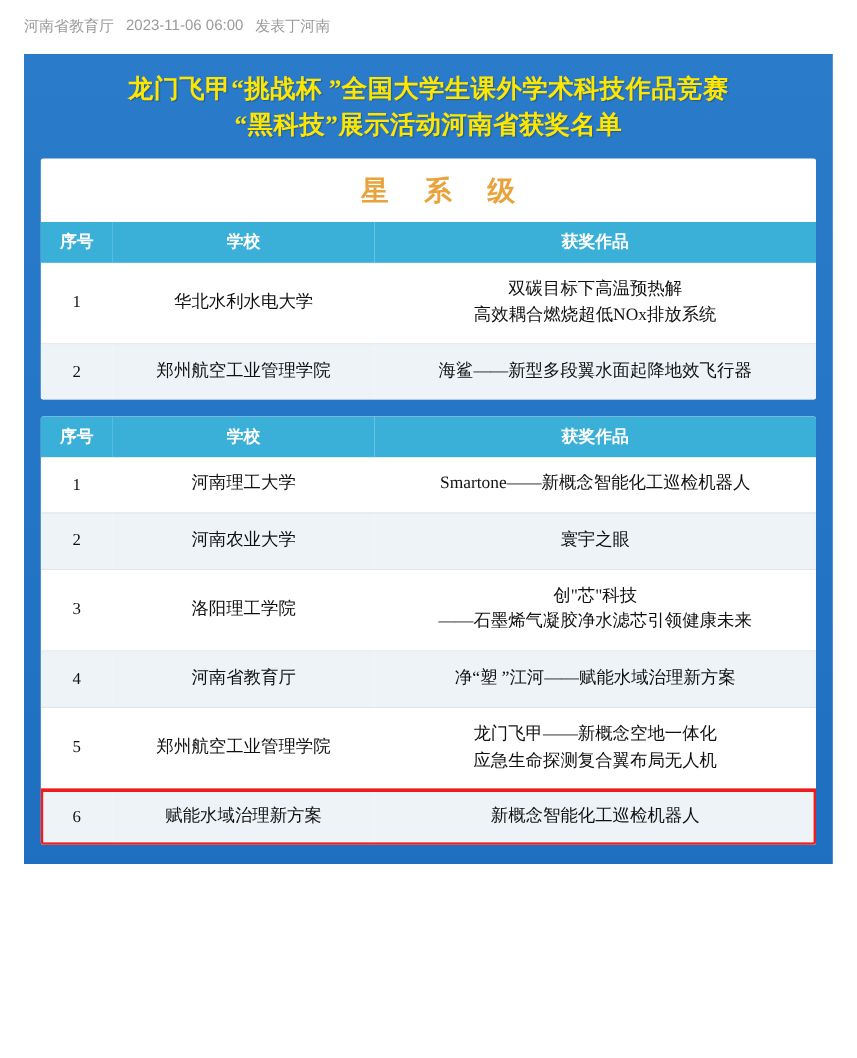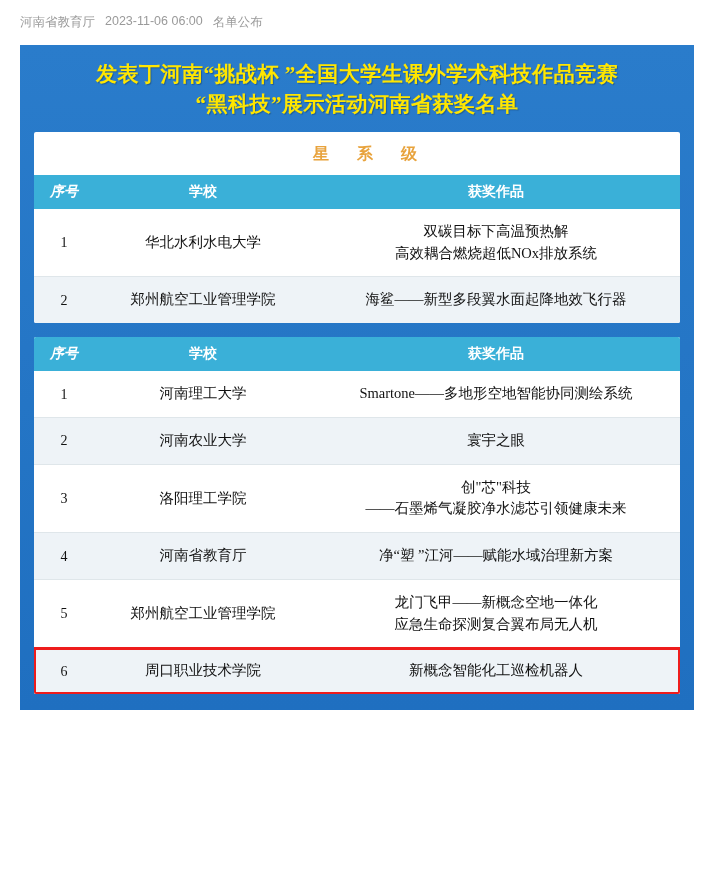--- a/index.html
+++ b/index.html
@@ -55,41 +55,41 @@
     background: #ffffff;
     border-radius: 2px;
     margin-bottom: 14px;
     overflow: hidden;
   }
   .card:last-child { margin-bottom: 0; }
   .card-title {
     text-align: center;
     font-family: "Liberation Serif", serif;
     font-weight: bold;
-    font-size: 16px;
+    font-size: 23px;
     color: #e8a33d;
     letter-spacing: 12px;
     padding: 12px 0 10px 16px;
     text-indent: 12px;
   }
   table {
     width: 100%;
     border-collapse: collapse;
     table-layout: fixed;
   }
   thead th {
     background: #3ab0d8;
     color: #ffffff;
     font-size: 14px;
     font-weight: bold;
     padding: 8px 4px;
     text-align: center;
     font-family: "Liberation Sans", sans-serif;
   }
-  th.col-no { width: 52px; font-style: italic; }
+  th.col-no { width: 52px; }
   th.col-school { width: 210px; }
   tbody td {
     font-size: 14.5px;
     color: #111;
     text-align: center;
     padding: 12px 6px;
     line-height: 1.5;
     border-bottom: 1px solid #dfe6ea;
     font-family: "Liberation Serif", serif;
   }
@@ -103,27 +103,27 @@
   }
   .multi-line { white-space: pre-line; }
 </style>
 </head>
 <body>
 
 <div class="article-header">
   <div class="meta-row">
     <span>河南省教育厅</span>
     <span>2023-11-06 06:00</span>
-    <span>名单公布</span>
+    <span>发表丁河南</span>
   </div>
 </div>
 
 <div class="poster">
   <div class="poster-title">
-    <div>发表丁河南“挑战杯 ”全国大学生课外学术科技作品竞赛</div>
+    <div>龙门飞甲“挑战杯 ”全国大学生课外学术科技作品竞赛</div>
     <div>“黑科技”展示活动河南省获奖名单</div>
   </div>
 
   <div class="card">
     <div class="card-title">星 系 级</div>
     <table>
       <thead>
         <tr>
           <th class="col-no">序号</th>
           <th class="col-school">学校</th>
@@ -152,21 +152,21 @@
         <tr>
           <th class="col-no">序号</th>
           <th class="col-school">学校</th>
           <th>获奖作品</th>
         </tr>
       </thead>
       <tbody>
         <tr>
           <td class="cell-no">1</td>
           <td>河南理工大学</td>
-          <td class="cell-work">Smartone——多地形空地智能协同测绘系统</td>
+          <td class="cell-work">Smartone——新概念智能化工巡检机器人</td>
         </tr>
         <tr class="alt">
           <td class="cell-no">2</td>
           <td>河南农业大学</td>
           <td class="cell-work">寰宇之眼</td>
         </tr>
         <tr>
           <td class="cell-no">3</td>
           <td>洛阳理工学院</td>
           <td class="cell-work multi-line">创"芯"科技
@@ -178,19 +178,19 @@
           <td class="cell-work">净“塑 ”江河——赋能水域治理新方案</td>
         </tr>
         <tr>
           <td class="cell-no">5</td>
           <td>郑州航空工业管理学院</td>
           <td class="cell-work multi-line">龙门飞甲——新概念空地一体化
 应急生命探测复合翼布局无人机</td>
         </tr>
         <tr class="alt highlight">
           <td class="cell-no">6</td>
-          <td>周口职业技术学院</td>
+          <td>赋能水域治理新方案</td>
           <td class="cell-work">新概念智能化工巡检机器人</td>
         </tr>
       </tbody>
     </table>
   </div>
 </div>
 
 </body></html>

